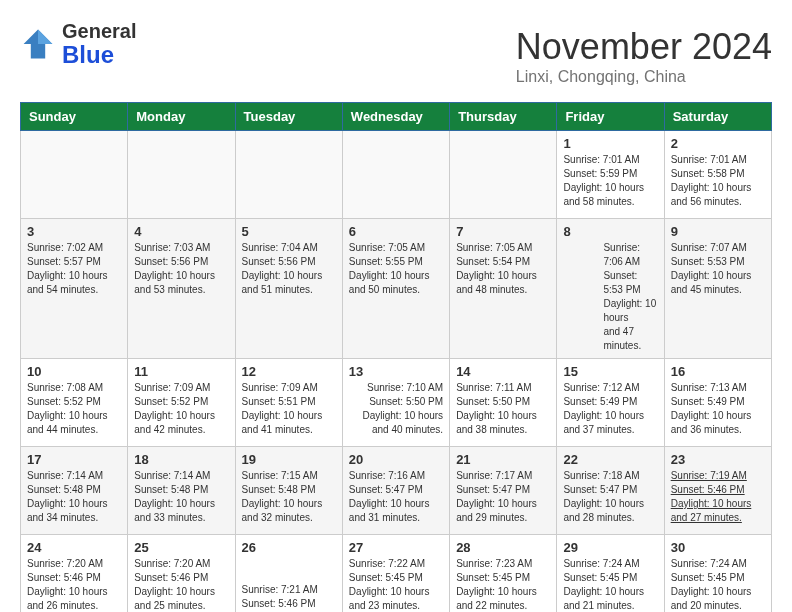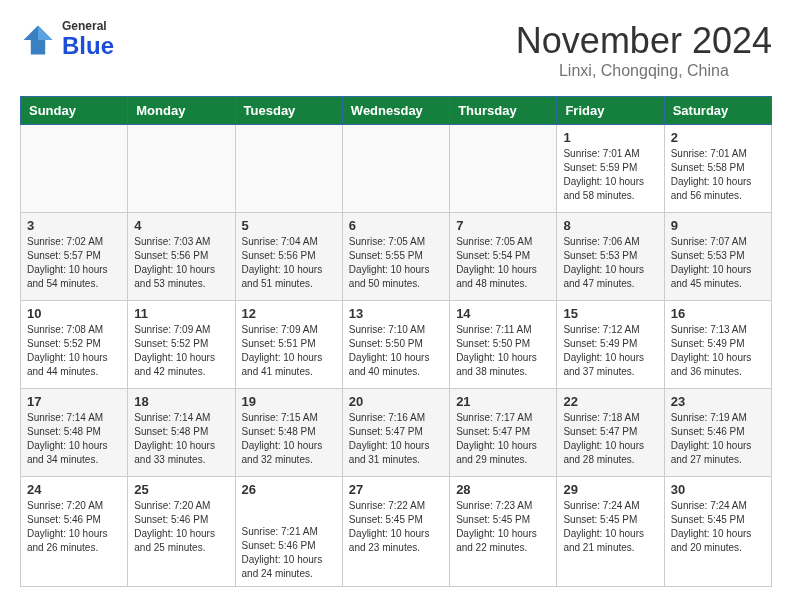--- a/index.html
+++ b/index.html
@@ -20,35 +20,36 @@
       display: flex;
       align-items: center;
       gap: 6px;
     }
     .logo-text {
       display: flex;
       flex-direction: column;
       line-height: 1.1;
     }
     .logo-general {
-      font-size: 12px;
+      font-size: 20px;
       font-weight: bold;
       color: #333;
     }
     .logo-blue {
       font-size: 24px;
       font-weight: bold;
       color: #1d4ed8;
     }
     .logo-icon {
       width: 36px;
       height: 36px;
     }
     .title-block {
-      text-align: center;
+      text-align: left;
+      margin-top: 6px;
     }
     .month-title {
       font-size: 36px;
       font-weight: normal;
       color: #333;
     }
     .location {
       font-size: 16px;
       color: #737373;
     }
@@ -178,21 +179,21 @@
         </td>
         <td>
           <span class="day-num">7</span>
           <div class="day-info" style="white-space: pre-line;">Sunrise: 7:05 AM
 Sunset: 5:54 PM
 Daylight: 10 hours
 and 48 minutes.</div>
         </td>
         <td>
           <span class="day-num">8</span>
-          <div class="day-info" style="white-space: pre-line;">Sunrise: 7:06 AM
+          <div class="day-info" style="white-space: pre-line; margin-left: 40px;">Sunrise: 7:06 AM
 Sunset: 5:53 PM
 Daylight: 10 hours
 and 47 minutes.</div>
         </td>
         <td>
           <span class="day-num">9</span>
           <div class="day-info" style="white-space: pre-line;">Sunrise: 7:07 AM
 Sunset: 5:53 PM
 Daylight: 10 hours
 and 45 minutes.</div>
@@ -215,21 +216,21 @@
         </td>
         <td>
           <span class="day-num">12</span>
           <div class="day-info" style="white-space: pre-line;">Sunrise: 7:09 AM
 Sunset: 5:51 PM
 Daylight: 10 hours
 and 41 minutes.</div>
         </td>
         <td>
           <span class="day-num">13</span>
-          <div class="day-info" style="white-space: pre-line;">Sunrise: 7:10 AM
+          <div class="day-info" style="white-space: pre-line; text-align: right;">Sunrise: 7:10 AM
 Sunset: 5:50 PM
 Daylight: 10 hours
 and 40 minutes.</div>
         </td>
         <td>
           <span class="day-num">14</span>
           <div class="day-info" style="white-space: pre-line;">Sunrise: 7:11 AM
 Sunset: 5:50 PM
 Daylight: 10 hours
 and 38 minutes.</div>
@@ -287,21 +288,21 @@
         </td>
         <td>
           <span class="day-num">22</span>
           <div class="day-info" style="white-space: pre-line;">Sunrise: 7:18 AM
 Sunset: 5:47 PM
 Daylight: 10 hours
 and 28 minutes.</div>
         </td>
         <td>
           <span class="day-num">23</span>
-          <div class="day-info" style="white-space: pre-line;">Sunrise: 7:19 AM
+          <div class="day-info" style="white-space: pre-line; text-decoration: underline;">Sunrise: 7:19 AM
 Sunset: 5:46 PM
 Daylight: 10 hours
 and 27 minutes.</div>
         </td>
       </tr>
       <tr>
         <td>
           <span class="day-num">24</span>
           <div class="day-info" style="white-space: pre-line;">Sunrise: 7:20 AM
 Sunset: 5:46 PM

